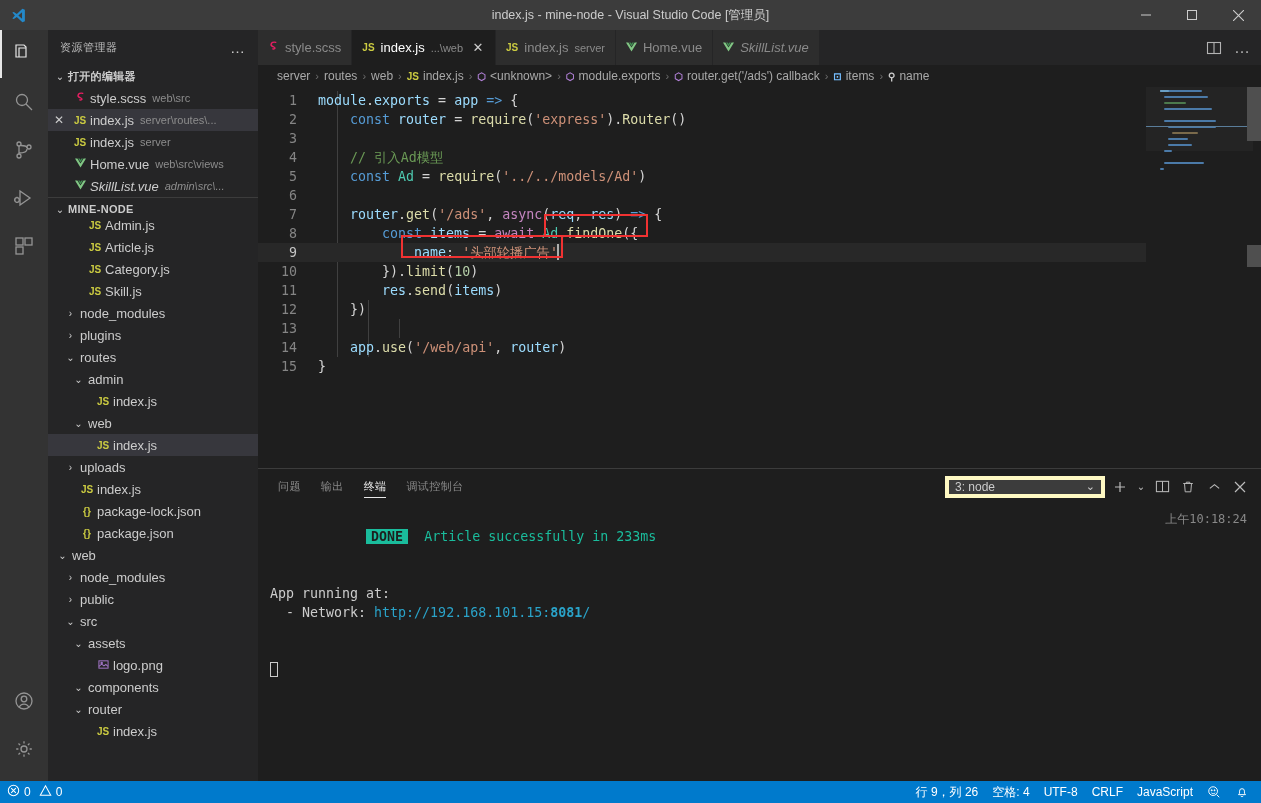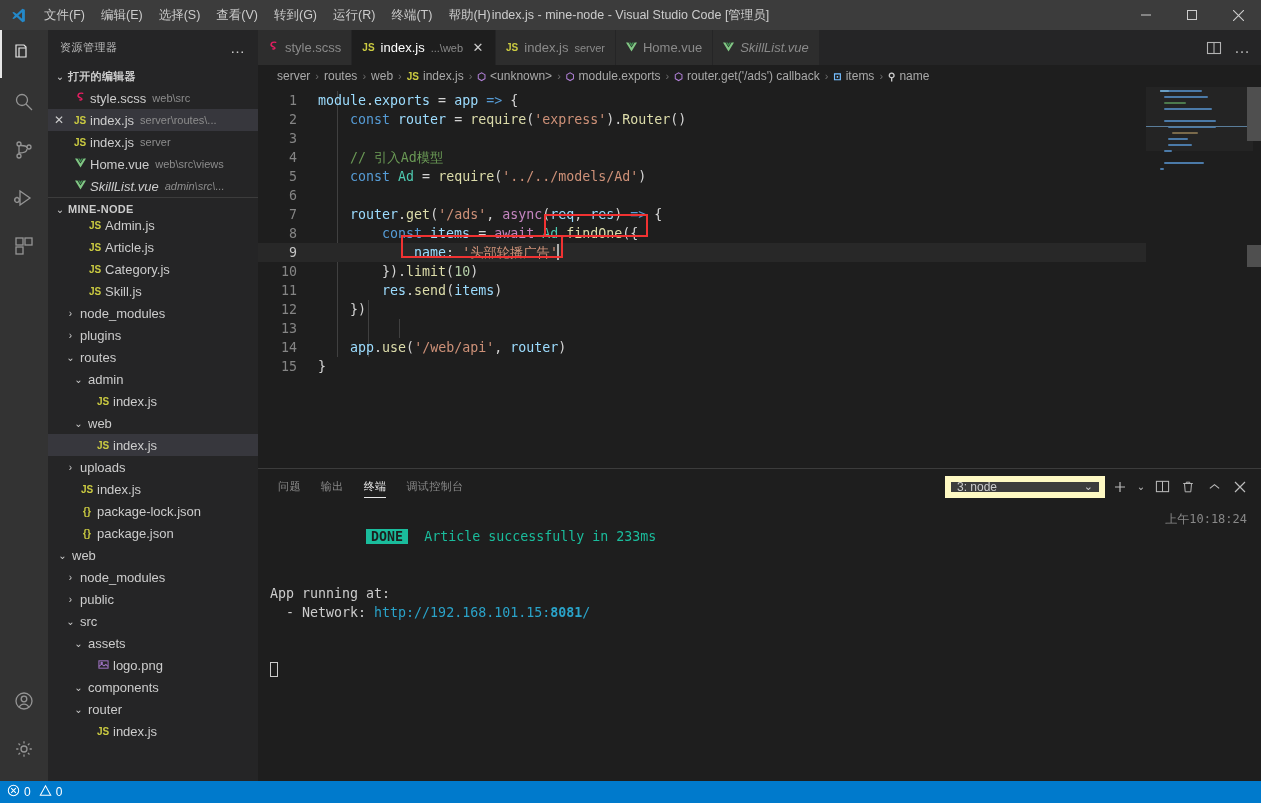--- a/index.html
+++ b/index.html
@@ -157,21 +157,21 @@
   .p-tab {
     font-size: 11px; text-transform: uppercase; color: #8a8a8a; margin-right: 20px;
     height: 35px; display: flex; align-items: center; cursor: pointer; position: relative; letter-spacing:.4px;
   }
   .p-tab.active { color: #e7e7e7; }
   .p-tab.active::after {
     content: ""; position: absolute; bottom: 6px; left: 0; right: 0; height: 1px; background: #e7e7e7;
   }
   .panel-actions { margin-left: auto; display: flex; align-items: center; gap: 4px; padding-right: 10px; }
   .term-select {
-    background: #3c3c3c; border: 6px solid #fef9c3; color: #cccccc; font-size: 12px;
+    background: #3c3c3c; border: 4px solid #fef9c3; color: #cccccc; font-size: 12px;
     height: 22px; width: 160px; display: flex; align-items: center; padding: 0 6px;
     justify-content: space-between; cursor: pointer;
   }
   .pa-btn { width: 22px; height: 22px; display: flex; align-items: center; justify-content: center;
     color: #cccccc; cursor: pointer; opacity:.9;}
   .term-body {
     flex: 1 1 auto; padding: 4px 12px 0 12px; font-family: "DejaVu Sans Mono", monospace;
     font-size: 13.3px; line-height: 19px; color: #cccccc; position: relative; overflow: hidden;
   }
   .term-line { white-space: pre; height: 19px; }
@@ -199,30 +199,20 @@
 </head>
 <body>
 
 <div class="app">
 
   <div class="titlebar">
     <div class="vs-logo">
       <svg width="17" height="17" viewBox="0 0 24 24">
           <path fill="#2489ca" d="M17.5 2.5 9.6 10 5.4 6.9 3.3 7.9l3.6 4.1-3.6 4.1 2.1 1 4.2-3.1 7.9 7.5L21 20V4l-3.5-1.5zM17 7.4v9.2l-5.2-4.6L17 7.4z"></path>
         </svg>
-    </div>
-    <div class="menu">
-      <div class="menu-item">文件(F)</div>
-      <div class="menu-item">编辑(E)</div>
-      <div class="menu-item">选择(S)</div>
-      <div class="menu-item">查看(V)</div>
-      <div class="menu-item">转到(G)</div>
-      <div class="menu-item">运行(R)</div>
-      <div class="menu-item">终端(T)</div>
-      <div class="menu-item">帮助(H)</div>
     </div>
     <div class="title-center">index.js - mine-node - Visual Studio Code [管理员]</div>
     <div class="win-controls">
       <div class="win-btn">
         <svg width="10" height="10" viewBox="0 0 10 10">
             <rect x="0" y="4.5" width="10" height="1" fill="#cccccc"></rect>
           </svg>
       </div>
       <div class="win-btn">
         <svg width="10" height="10" viewBox="0 0 10 10">
@@ -771,14 +761,34 @@
         </span>
         <span>0</span>
         <span style="margin-left:4px;">
           <svg width="13" height="13" viewBox="0 0 14 14" fill="none" stroke="#ffffff" stroke-width="1.1">
               <path d="M7 2L12.6 12H1.4z"></path>
             </svg>
         </span>
         <span>0</span>
       </div>
     </div>
+    <div class="sb-right">
+      <div class="sb-item">行 9，列 26</div>
+      <div class="sb-item">空格: 4</div>
+      <div class="sb-item">UTF-8</div>
+      <div class="sb-item">CRLF</div>
+      <div class="sb-item">JavaScript</div>
+      <div class="sb-item">
+        <svg width="14" height="14" viewBox="0 0 16 16" fill="none" stroke="#ffffff" stroke-width="1.1">
+            <circle cx="7" cy="7" r="5"></circle>
+            <circle cx="5.4" cy="6" r=".6" fill="#fff"></circle>
+            <circle cx="8.6" cy="6" r=".6" fill="#fff"></circle>
+            <path d="M5 9c1.3 1.2 3.2 1.2 4.4 0M11 11l3 3"></path>
+          </svg>
+      </div>
+      <div class="sb-item" style="padding-right:12px;">
+        <svg width="14" height="14" viewBox="0 0 16 16" fill="none" stroke="#ffffff" stroke-width="1.1">
+            <path d="M4 11h8l-1.2-1.6V7a2.8 2.8 0 0 0-5.6 0v2.4L4 11zM6.6 12.4a1.5 1.5 0 0 0 2.8 0"></path>
+          </svg>
+      </div>
+    </div>
   </div>
 </div>
 
 </body></html>

